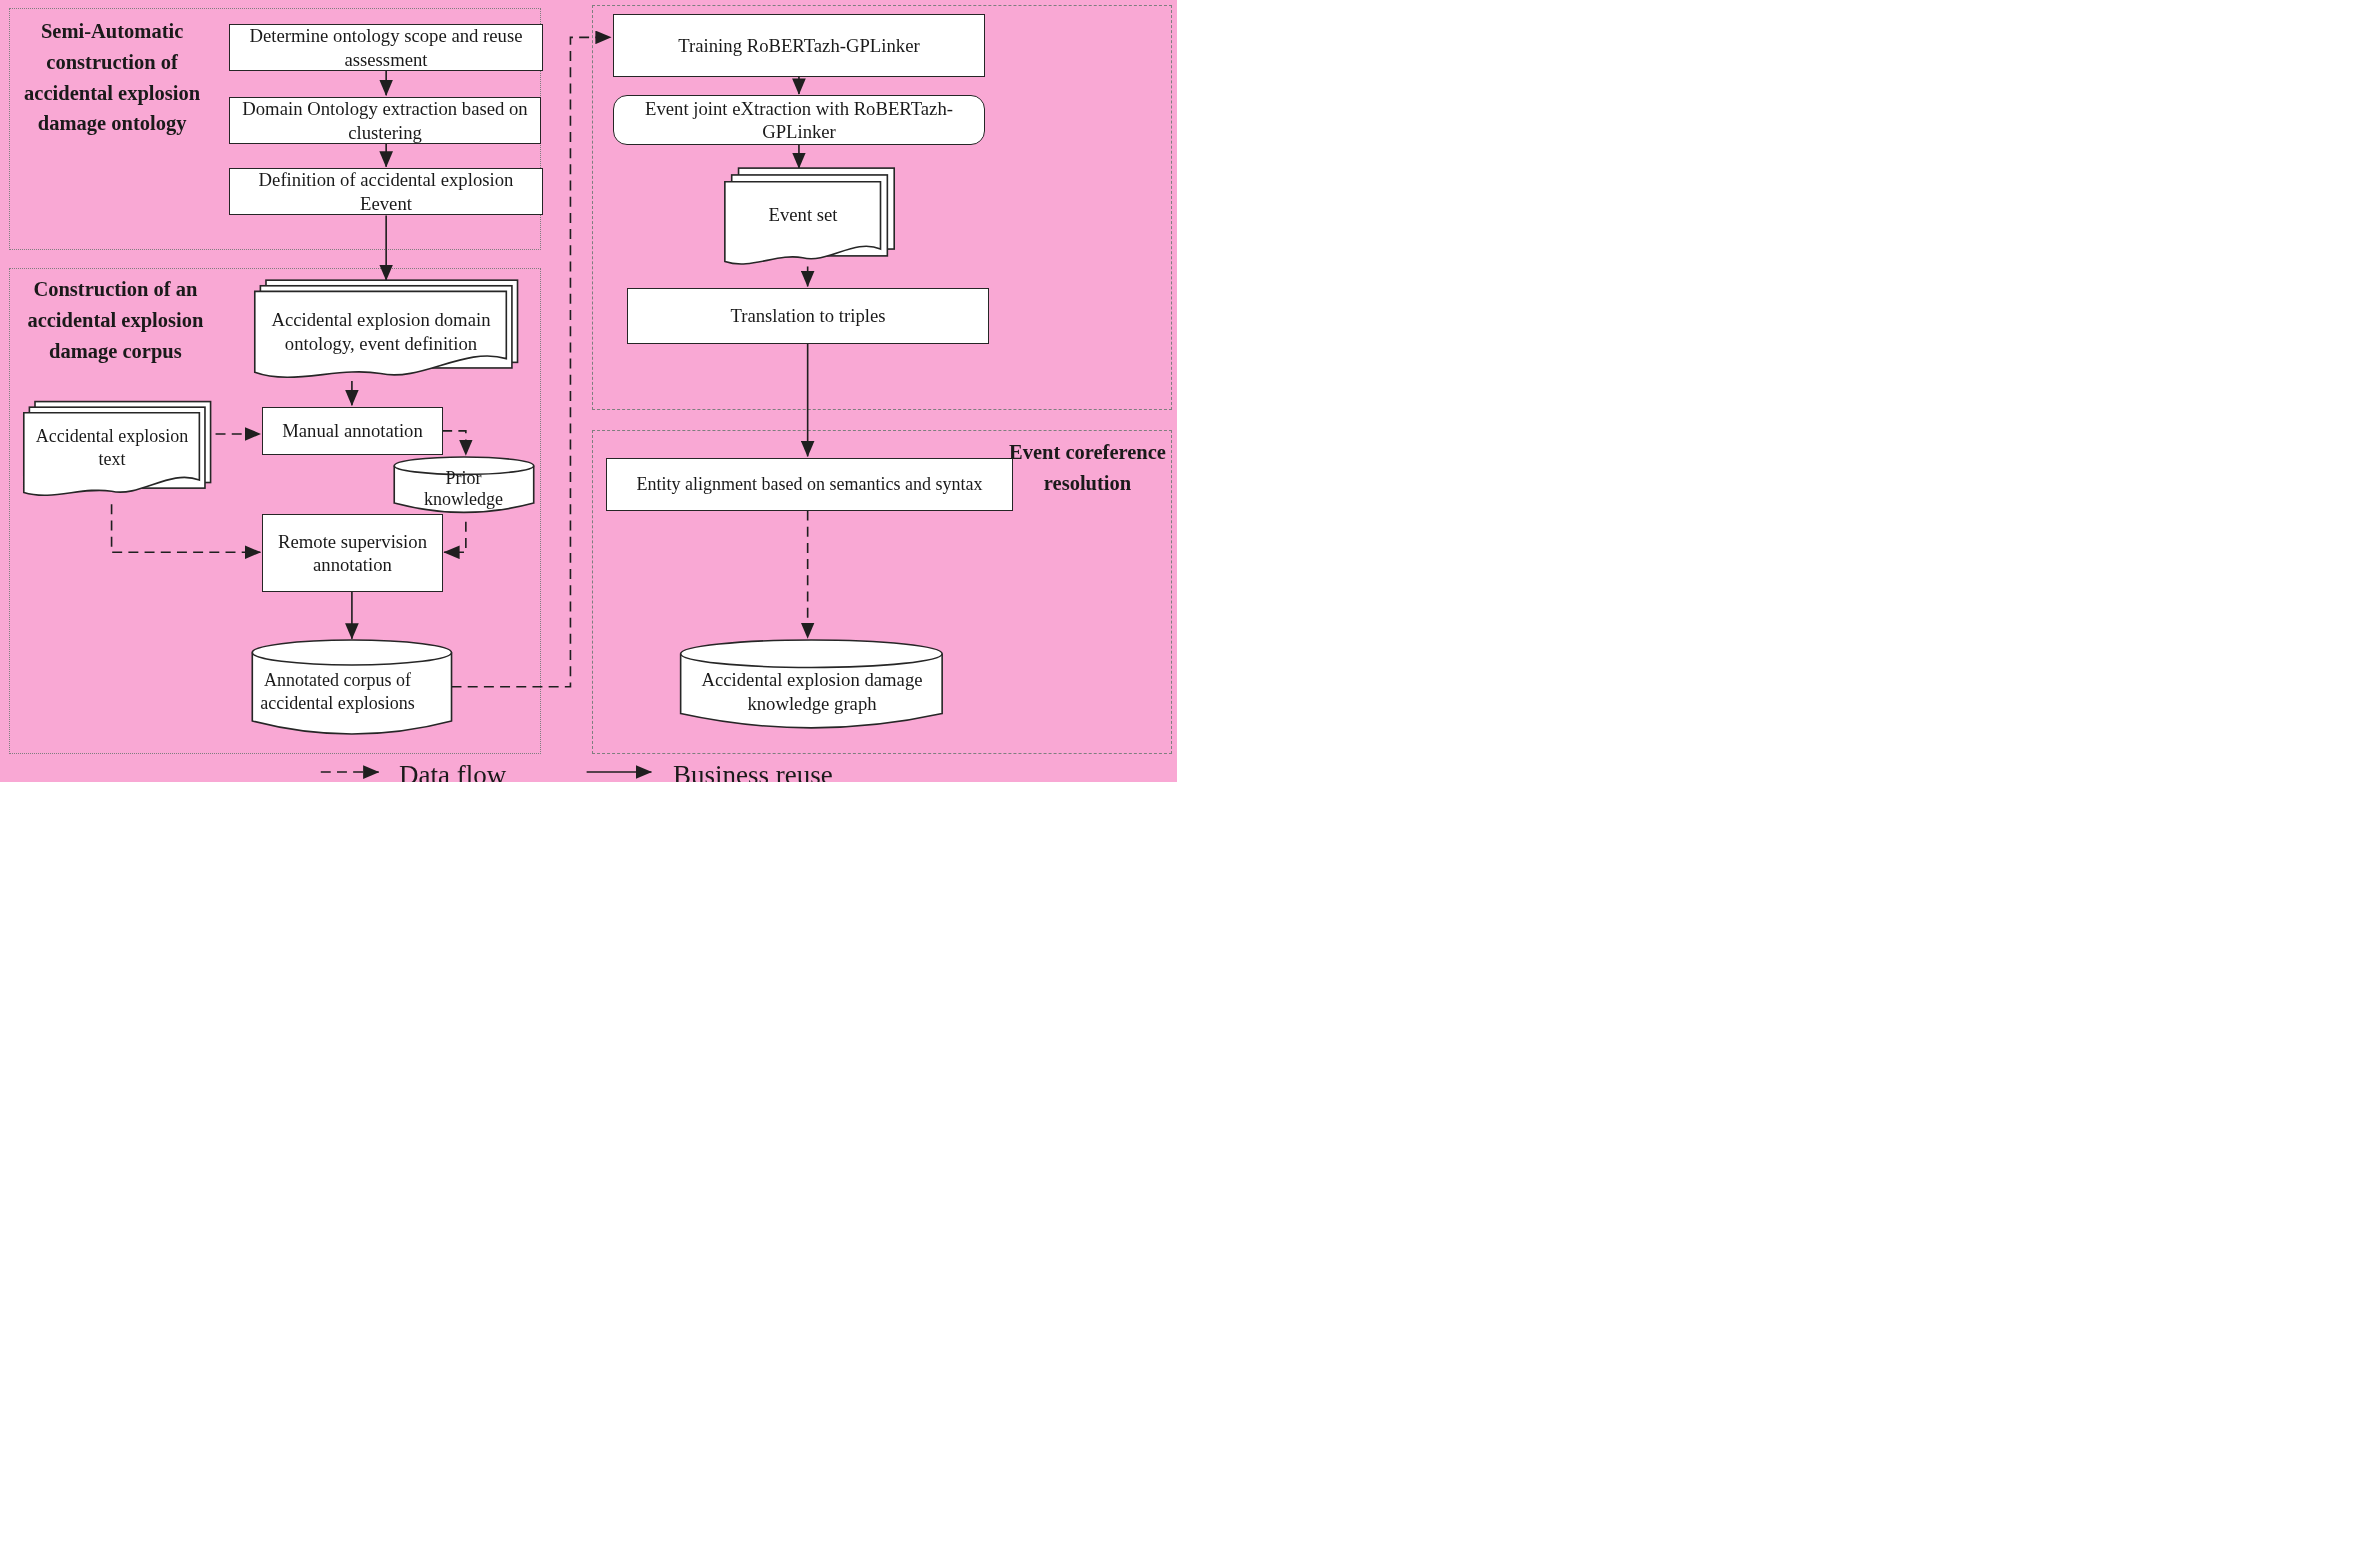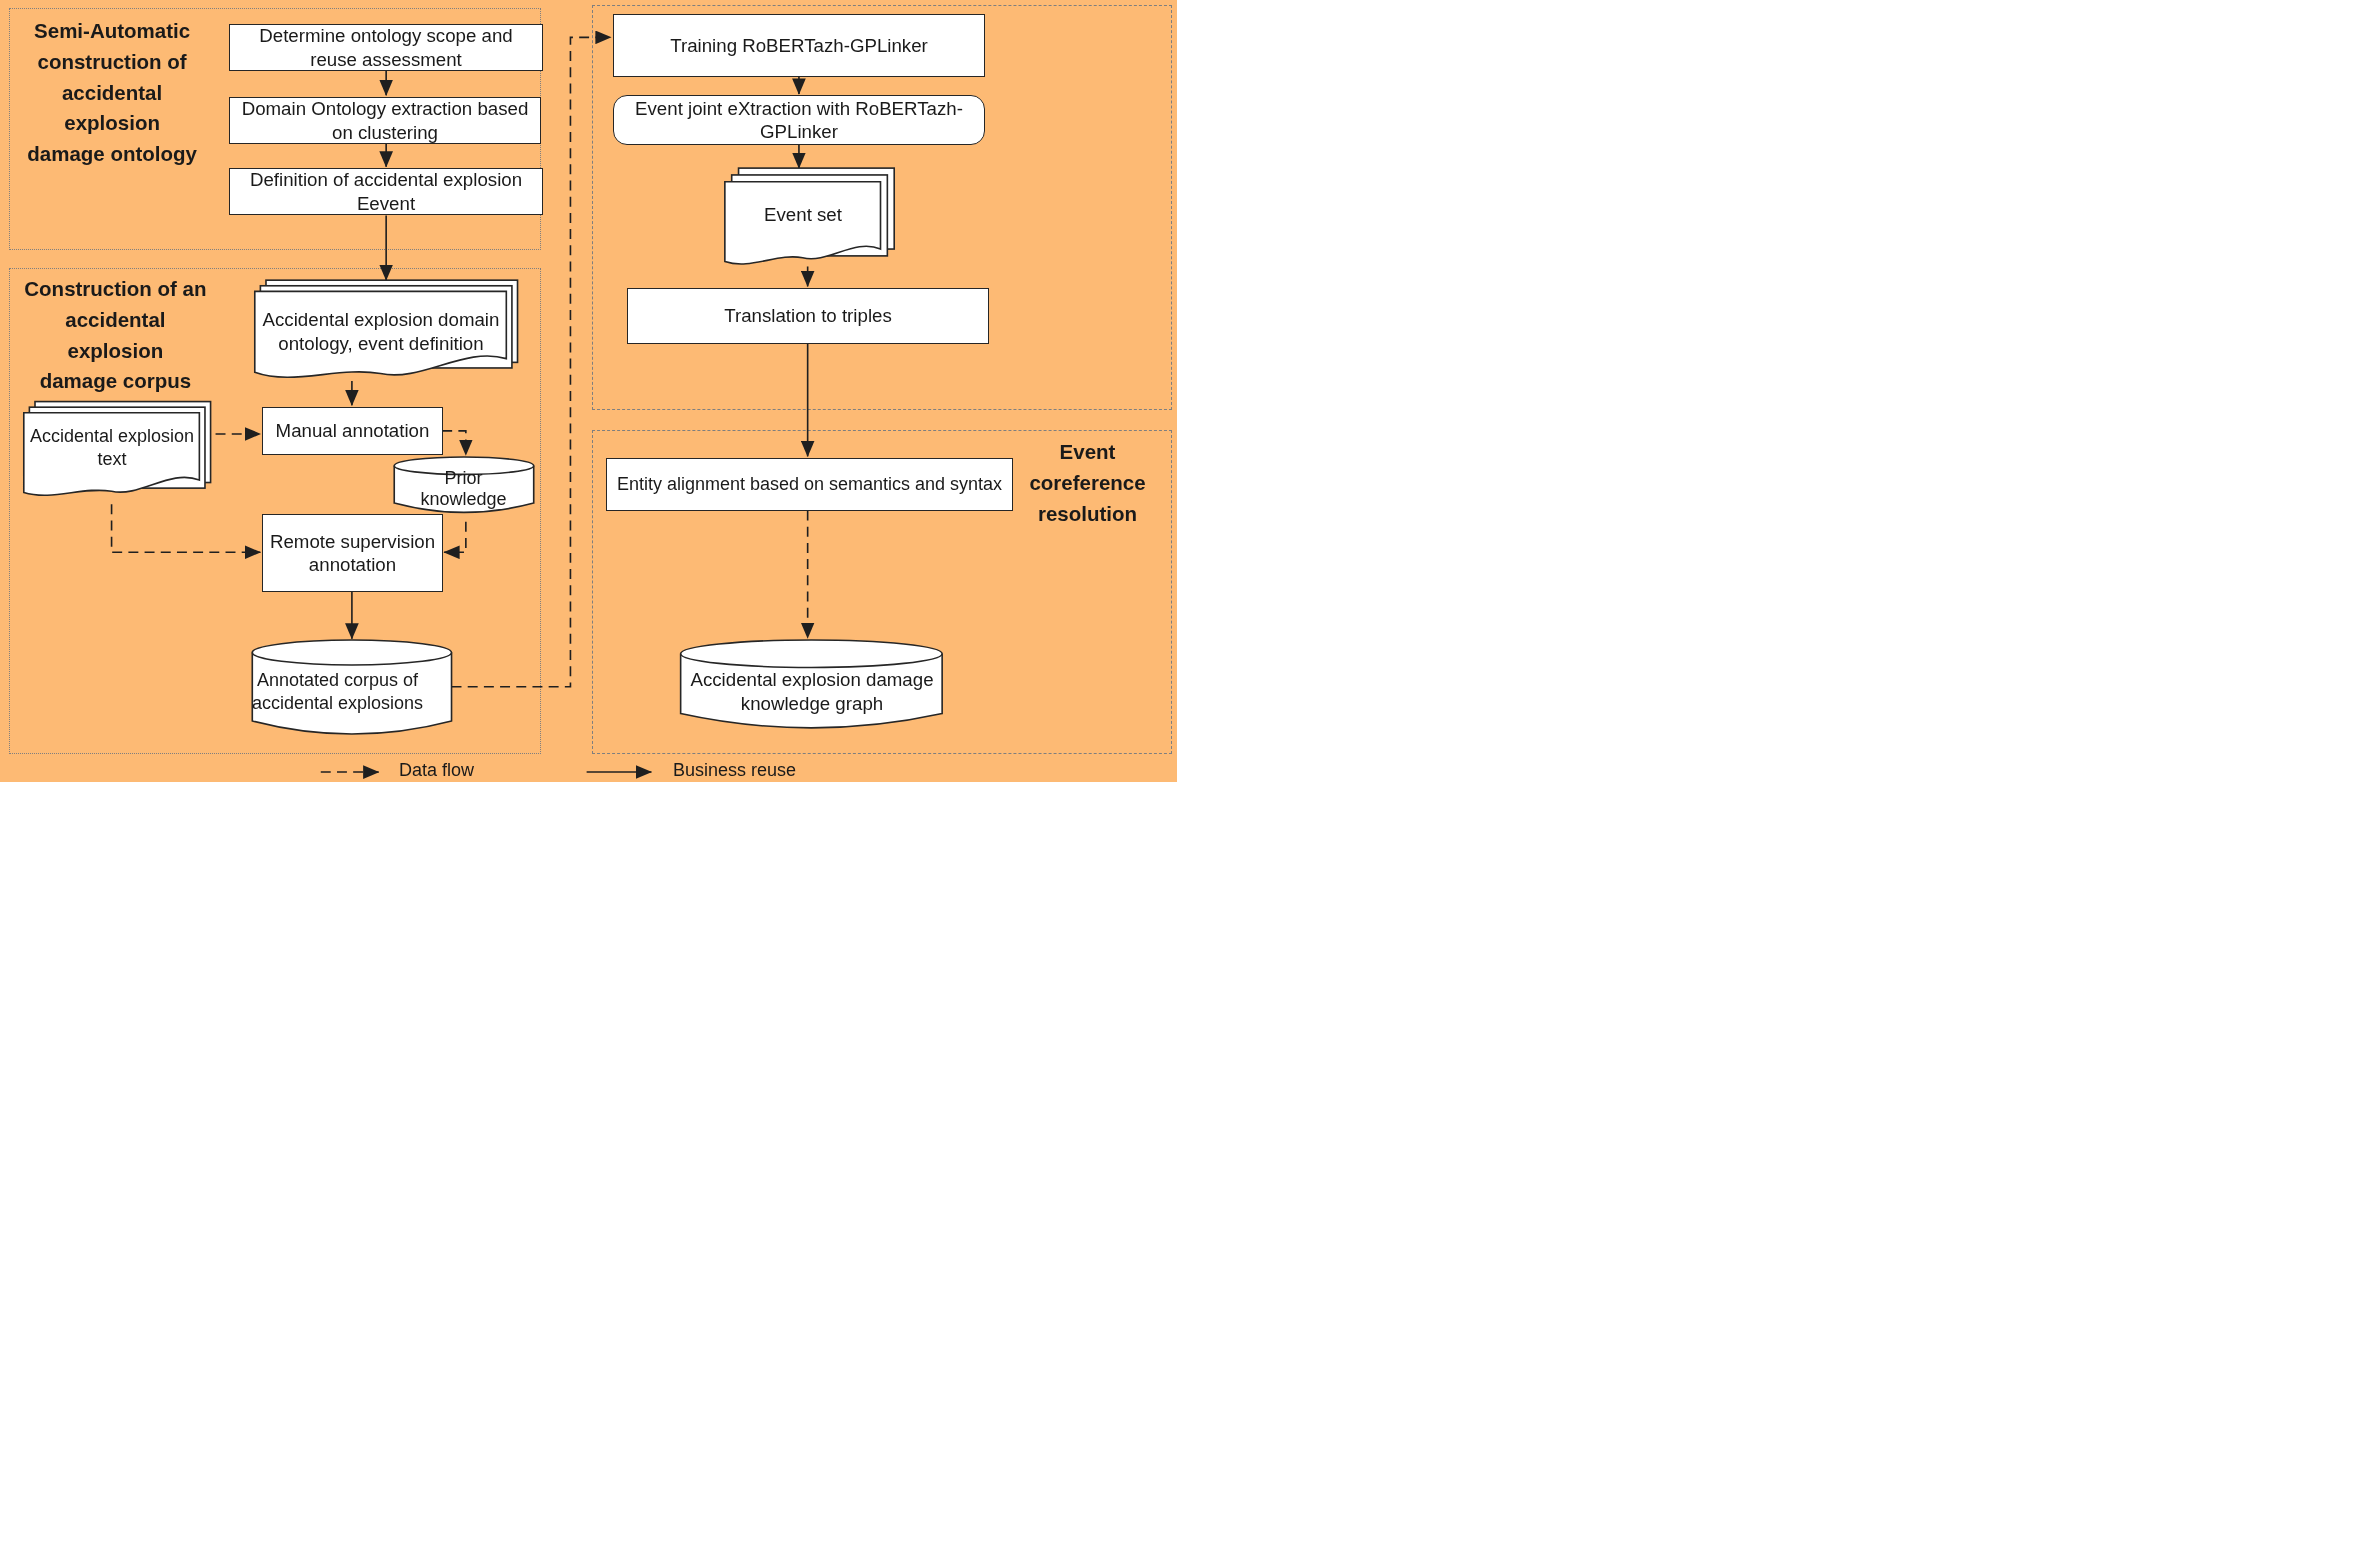--- a/index.html
+++ b/index.html
@@ -1,36 +1,36 @@
 <!DOCTYPE html>
 <html style="font-size:10px"><head>
 <meta charset="utf-8">
 <style>
   html,body{margin:0;padding:0;background:#ffffff;}
   .canvas{
-    position:relative;width:1177px;height:782px;background:#fdba74;
-    font-family:Liberation Sans, sans-serif;color:#1a1a1a;overflow:hidden;
+    position:relative;width:1177px;height:782px;background:#f9a8d4;
+    font-family:Liberation Serif, serif;color:#1a1a1a;overflow:hidden;
   }
   .region{position:absolute;background:transparent;}
   .region.dotted{border:1.9px dotted #7f7f7f;}
   .region.dashedg{border:1.9px dashed #7f7f7f;}
   .sec-title{
     position:absolute;font-weight:bold;font-size:20.5px;line-height:1.5;
     text-align:center;white-space:pre-line;z-index:3;
   }
   .node{
     position:absolute;border:1.9px solid #262626;background:#ffffff;z-index:2;
     display:flex;align-items:center;justify-content:center;text-align:center;
     font-size:18.7px;line-height:1.25;padding:1.2px 3.7px;box-sizing:border-box;
   }
   .shape-label{
     position:absolute;z-index:3;display:flex;align-items:center;justify-content:center;
     text-align:center;font-size:18.7px;line-height:1.3;white-space:pre-line;pointer-events:none;
   }
-  .legend-label{position:absolute;font-size:18px;z-index:3;}
+  .legend-label{position:absolute;font-size:27px;z-index:3;}
   svg.overlay{position:absolute;left:0;top:0;z-index:1;}
   .flow{stroke:#1f1f1f;stroke-width:2.6;fill:none;}
   .flow.dash{stroke-dasharray:16 10;}
   .shape{stroke:#262626;stroke-width:2.6;fill:#ffffff;}
 </style>
 </head>
 <body>
 
 <div class="canvas">
 

